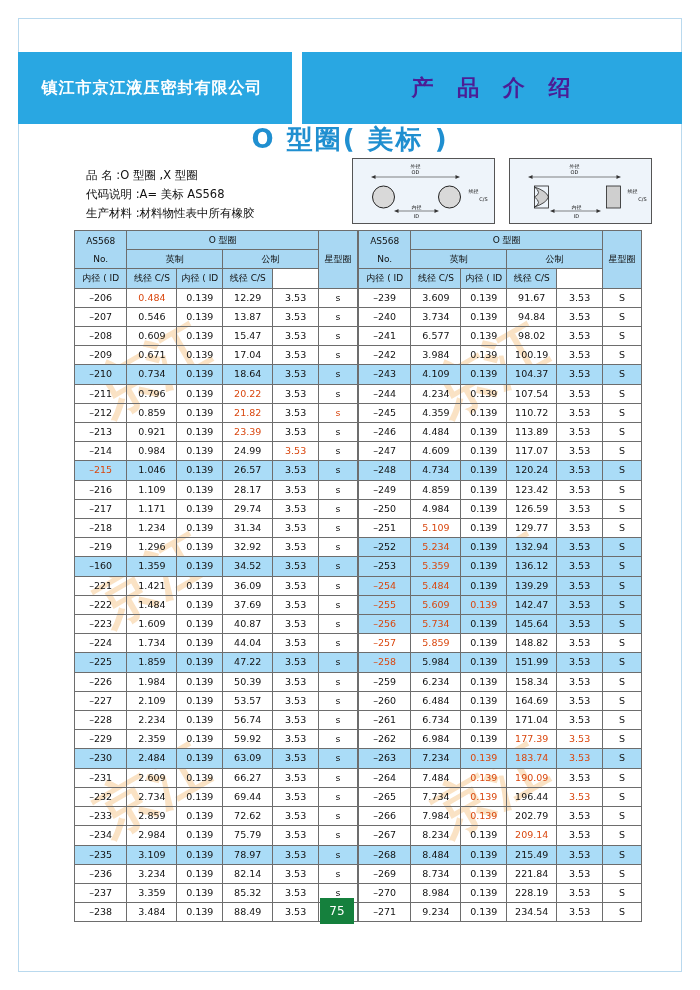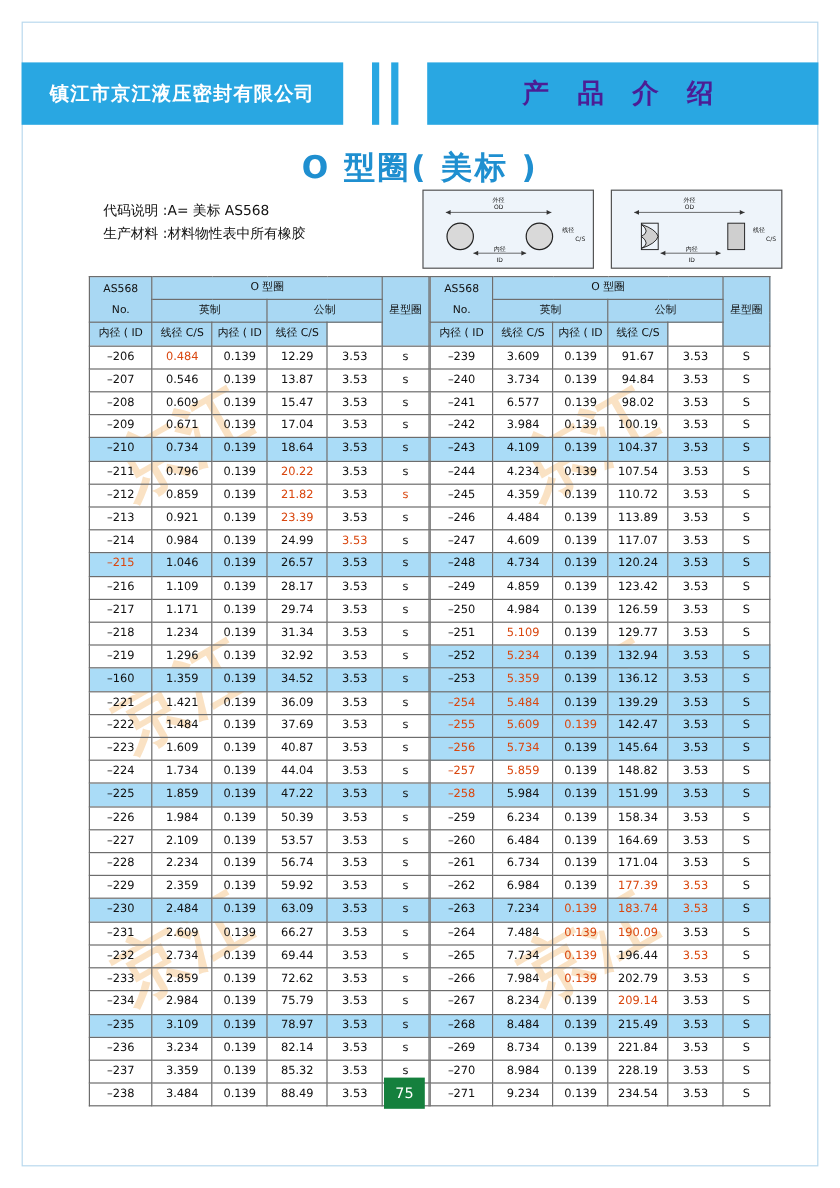--- a/index.html
+++ b/index.html
@@ -15,22 +15,22 @@
     background:#ffffff;
   }
   
   .frame{
     position:absolute;left:18px;top:18px;width:664px;height:954px;
     border:1px solid #b9d9ee;
     box-sizing:border-box;
   }
   
   .header{
-    position:absolute;left:18px;top:52px;width:664px;height:52px;
-    display:flex;align-items:stretch;gap:24px;
+    position:absolute;left:18px;top:52px;width:664px;height:72px;
+    display:flex;align-items:stretch;
   }
   .hdr-left{
     flex:0 0 268px;
     background:#29a7e2;
     display:flex;align-items:center;justify-content:center;
     color:#ffffff;
     font-size:16px;font-weight:bold;letter-spacing:1px;
     font-family:"DejaVu Sans", sans-serif;
   }
   .hdr-bars{
@@ -142,20 +142,21 @@
     <div class="hdr-bars">
       <i></i>
         <i></i>
     </div>
     <div class="hdr-right">产 品 介 绍</div>
   </div>
 
   <div class="doc-title">O 型圈( 美标 )</div>
 
   <div class="spec">
+    <div>品     名 :O 型圈 ,X 型圈</div>
     <div>代码说明 :A= 美标 AS568</div>
     <div>生产材料 :材料物性表中所有橡胶</div>
   </div>
 
   <div class="diagrams">
     <div class="diag">
       <svg viewBox="0 0 140 64" xmlns="http://www.w3.org/2000/svg">
         <text x="62" y="9" font-size="5" fill="#111" text-anchor="middle" font-family="DejaVu Sans">外径</text>
         <text x="62" y="15" font-size="5" fill="#111" text-anchor="middle" font-family="DejaVu Sans">OD</text>
         <line x1="18" y1="18" x2="106" y2="18" stroke="#333" stroke-width="0.6"></line>

